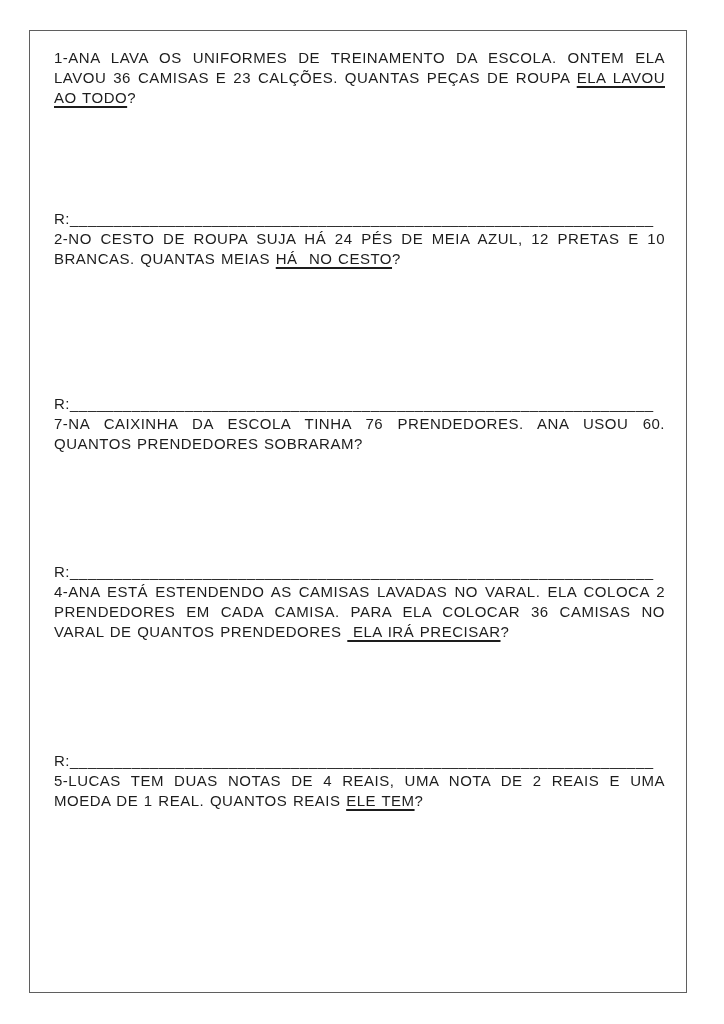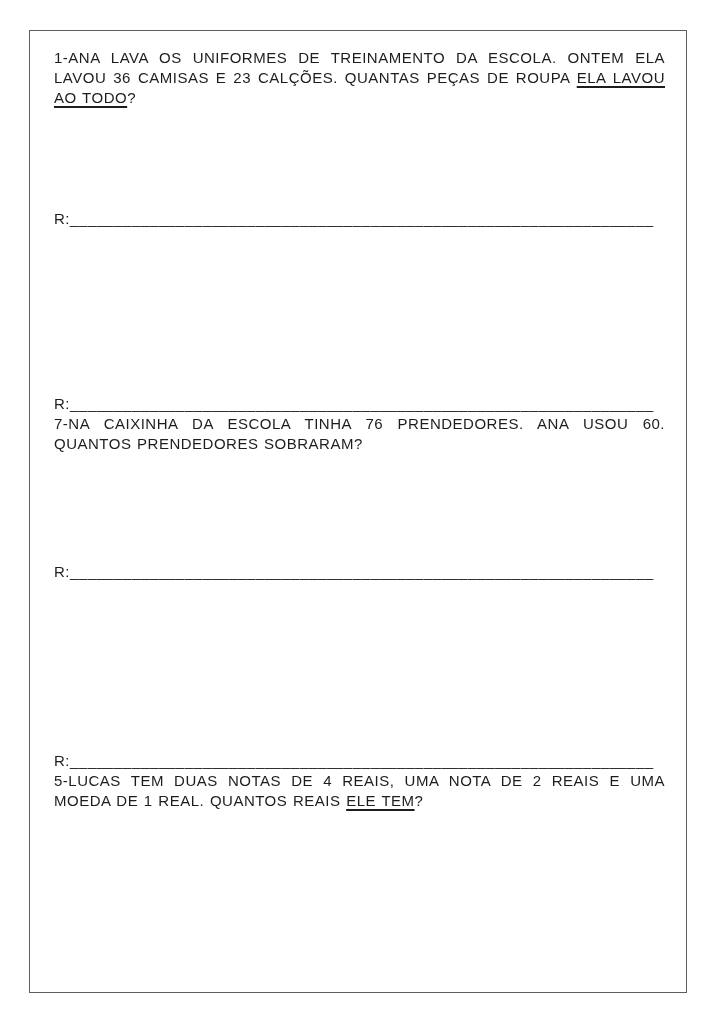--- a/index.html
+++ b/index.html
@@ -67,31 +67,33 @@
 <div class="page">
   <div class="sheet">
 
     <section class="problem h1">
       <p class="question"><span>1-ANA LAVA OS UNIFORMES DE TREINAMENTO DA ESCOLA. ONTEM ELA LAVOU 36 CAMISAS E 23 CALÇÕES. QUANTAS PEÇAS DE ROUPA </span><u>ELA LAVOU AO TODO</u><span>?</span></p>
       <div class="workspace"></div>
       <p class="answer-line"><span>R:</span><span class="blank">__________________________________________________________________</span></p>
     </section>
 
     <section class="problem h2">
+      <p class="question"><span>2-NO CESTO DE ROUPA SUJA HÁ 24 PÉS DE MEIA AZUL, 12 PRETAS E 10 BRANCAS. QUANTAS MEIAS </span><u>HÁ&nbsp; NO CESTO</u><span>?</span></p>
       <div class="workspace"></div>
       <p class="answer-line"><span>R:</span><span class="blank">__________________________________________________________________</span></p>
     </section>
 
     <section class="problem h3">
       <p class="question"><span>7-NA CAIXINHA DA ESCOLA TINHA 76 PRENDEDORES. ANA USOU 60. QUANTOS PRENDEDORES SOBRARAM?</span></p>
       <div class="workspace"></div>
       <p class="answer-line"><span>R:</span><span class="blank">__________________________________________________________________</span></p>
     </section>
 
     <section class="problem h4">
+      <p class="question"><span>4-ANA ESTÁ ESTENDENDO AS CAMISAS LAVADAS NO VARAL. ELA COLOCA 2 PRENDEDORES EM CADA CAMISA. PARA ELA COLOCAR 36 CAMISAS NO VARAL DE QUANTOS PRENDEDORES </span><u>&nbsp;ELA IRÁ PRECISAR</u><span>?</span></p>
       <div class="workspace"></div>
       <p class="answer-line"><span>R:</span><span class="blank">__________________________________________________________________</span></p>
     </section>
 
     <section class="problem">
       <p class="question"><span>5-LUCAS TEM DUAS NOTAS DE 4 REAIS, UMA NOTA DE 2 REAIS E UMA MOEDA DE 1 REAL. QUANTOS REAIS </span><u>ELE TEM</u><span>?</span></p>
       <div class="workspace"></div>
     </section>
 
   </div>

